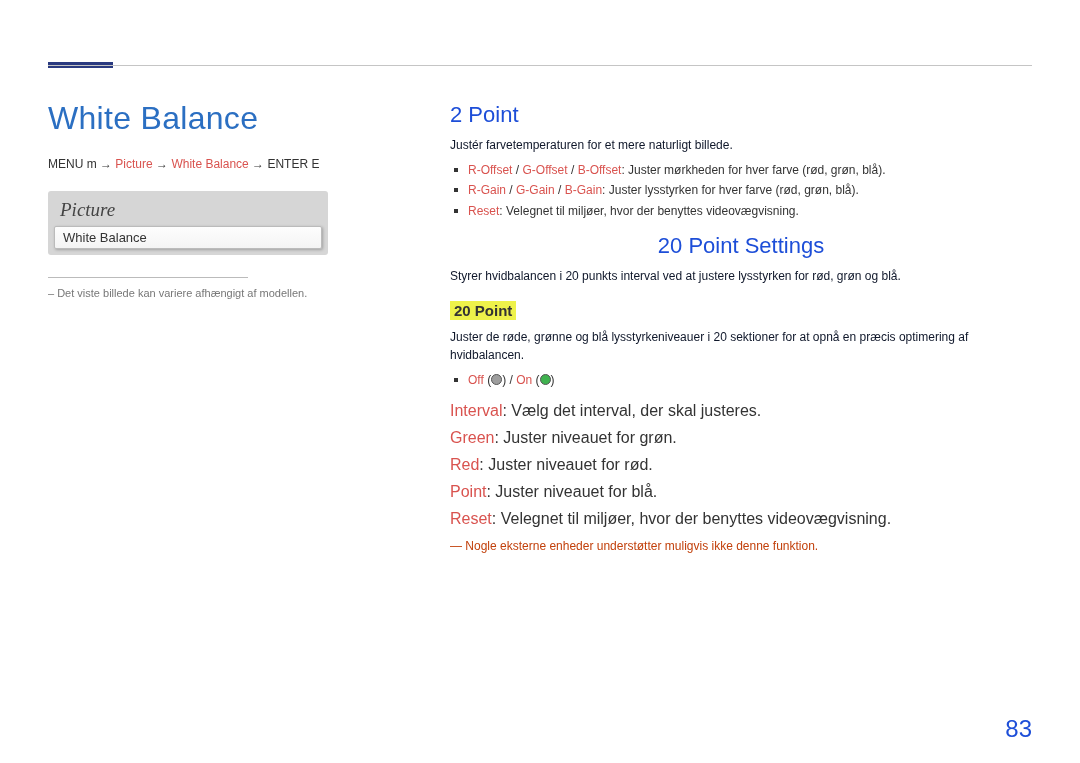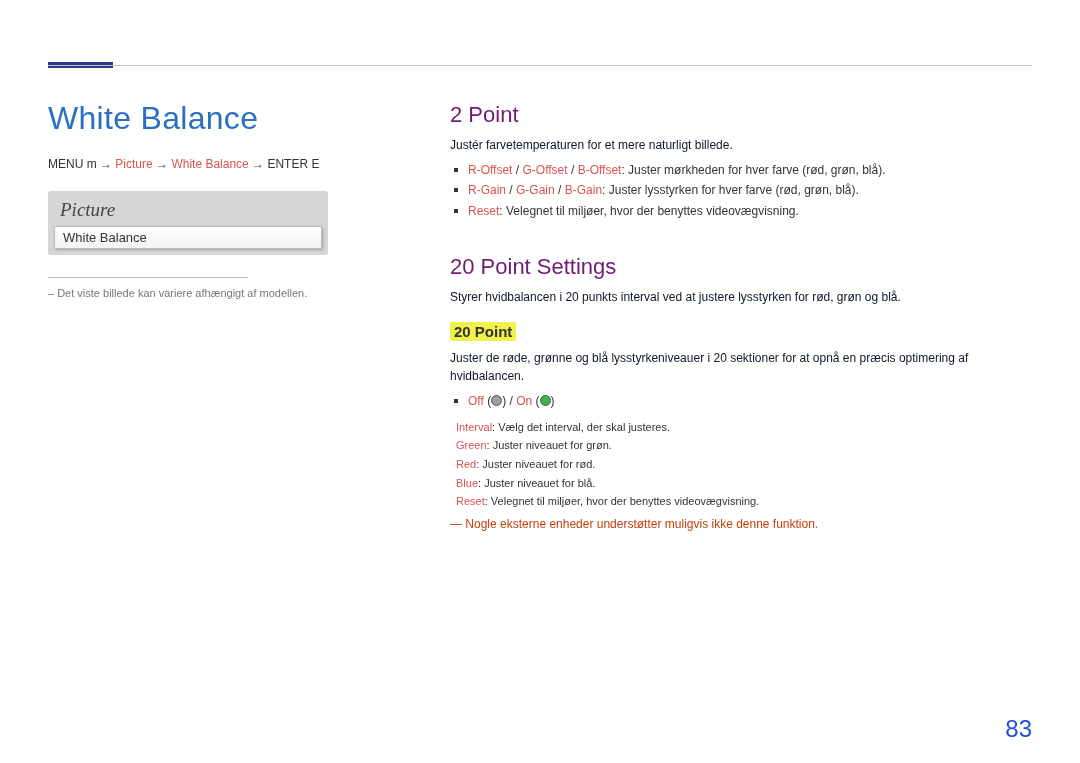--- a/index.html
+++ b/index.html
@@ -81,25 +81,25 @@
     margin-bottom: 8px;
   }
   .small-note {
     font-size: 11px;
     color: #777;
     line-height: 1.4;
   }
   .h2 {
     font-size: 22px;
     font-weight: 400;
-    color: #701a75;
+    color: #1d4ed8;
     margin-bottom: 8px;
     margin-top: 2px;
   }
-  .h2.second { margin-top: 33px; }
+  .h2.second { margin-top: 12px; text-align: center; }
   .body-text {
     font-size: 12px;
     color: #0f172a;
     line-height: 1.5;
     margin-bottom: 6px;
   }
   ul.bullets {
     list-style: none;
     padding-left: 18px;
     margin-bottom: 6px;
@@ -124,24 +124,23 @@
     display: inline-block;
     font-size: 15px;
     color: #333;
     background: #eef24a;
     padding: 1px 4px;
     margin-top: 10px;
     margin-bottom: 8px;
     font-weight: bold;
   }
   .line-item {
-    font-size: 11px;
+    font-size: 16px;
     color: #333;
     line-height: 1.7;
-    margin-left: 6px;
   }
   .dash-note {
     font-size: 12px;
     color: #c2410c;
     margin-top: 6px;
   }
   .dash-note::before {
     content: "― ";
   }
   .page-number {
@@ -215,21 +214,21 @@
           <span class="red">Off</span>
           <span> (</span><span class="radio filled-grey"></span><span>) / </span>
           <span class="red">On</span>
           <span> (</span><span class="radio filled-green"></span><span>)</span>
         </li>
       </ul>
 
       <div class="line-item"><span class="red">Interval</span><span>: Vælg det interval, der skal justeres.</span></div>
       <div class="line-item"><span class="red">Green</span><span>: Juster niveauet for grøn.</span></div>
       <div class="line-item"><span class="red">Red</span><span>: Juster niveauet for rød.</span></div>
-      <div class="line-item"><span class="red">Blue</span><span>: Juster niveauet for blå.</span></div>
+      <div class="line-item"><span class="red">Point</span><span>: Juster niveauet for blå.</span></div>
       <div class="line-item"><span class="red">Reset</span><span>: Velegnet til miljøer, hvor der benyttes videovægvisning.</span></div>
 
       <div class="dash-note">Nogle eksterne enheder understøtter muligvis ikke denne funktion.</div>
     </div>
   </div>
 
   <div class="page-number">83</div>
 </div>
 
 </body></html>

